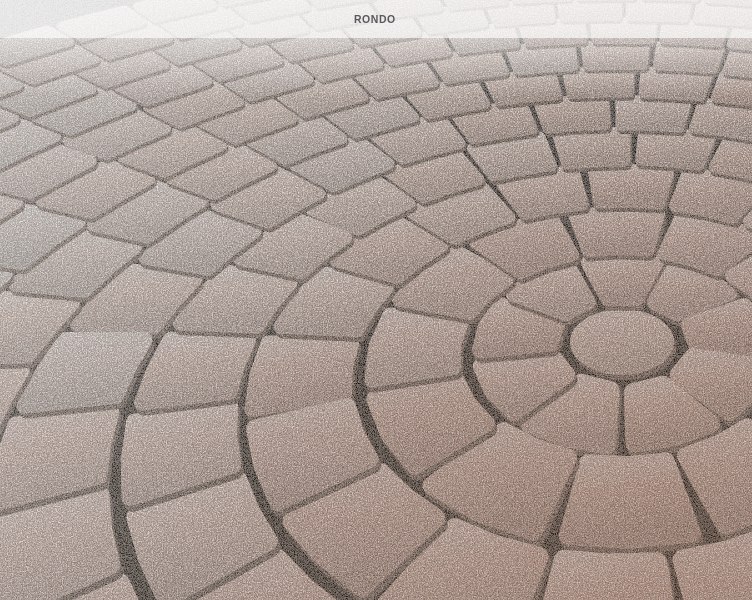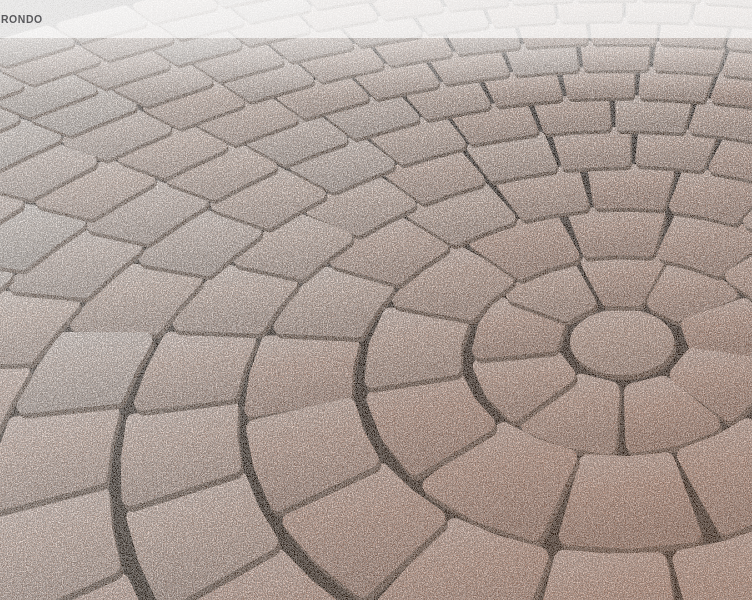--- a/index.html
+++ b/index.html
@@ -14,22 +14,22 @@
       radial-gradient(ellipse at 88% 92%, rgba(150,70,30,0.12), rgba(150,70,30,0) 55%),
       linear-gradient(128deg, rgba(255,255,255,0.26) 0%, rgba(255,255,255,0.10) 28%, rgba(255,255,255,0) 52%);
   }
   .haze{
     position:absolute;left:0;right:0;top:38px;height:60px;pointer-events:none;
     background:linear-gradient(rgba(255,255,255,0.42), rgba(255,255,255,0));
   }
   .band{
     position:absolute;left:0;right:0;top:0;height:38px;
     background:var(--band, rgba(255,255,255,0.8));
-    display:flex;align-items:center;justify-content:space-between;
-    padding:0 1px;box-sizing:border-box;
+    display:flex;align-items:center;justify-content:center;
+    padding:0 26px;box-sizing:border-box;
   }
   .label{
     font-size:11px;font-weight:700;color:var(--label-color,#59595c);
     letter-spacing:0.6px;transform:scaleX(0.95);transform-origin:left center;
   }
   .logo{display:flex;align-items:center;}
   .licon{width:40px;height:24px;margin-right:6px;}
   .licon .outline{fill:none;stroke:var(--accent,#F2A30B);stroke-width:3.2;stroke-linejoin:round;stroke-linecap:round;}
   .licon .blob-sh{fill:#b9b2ab;opacity:0.9;}
   .licon .blob{fill:#ffffff;}

